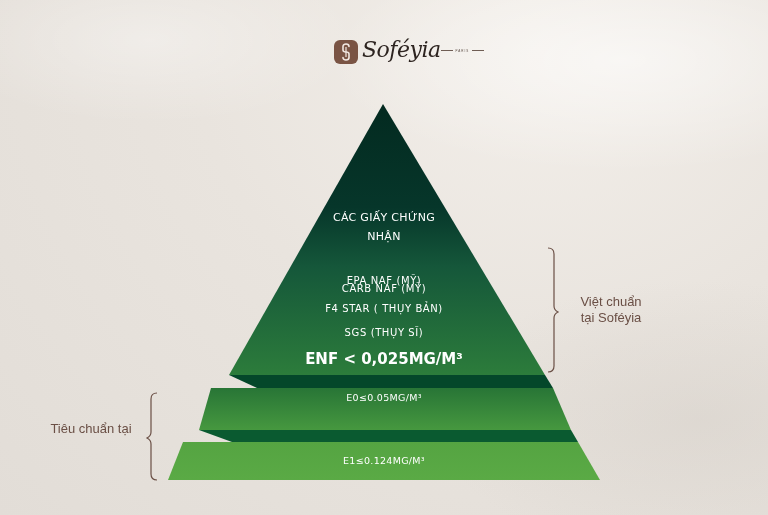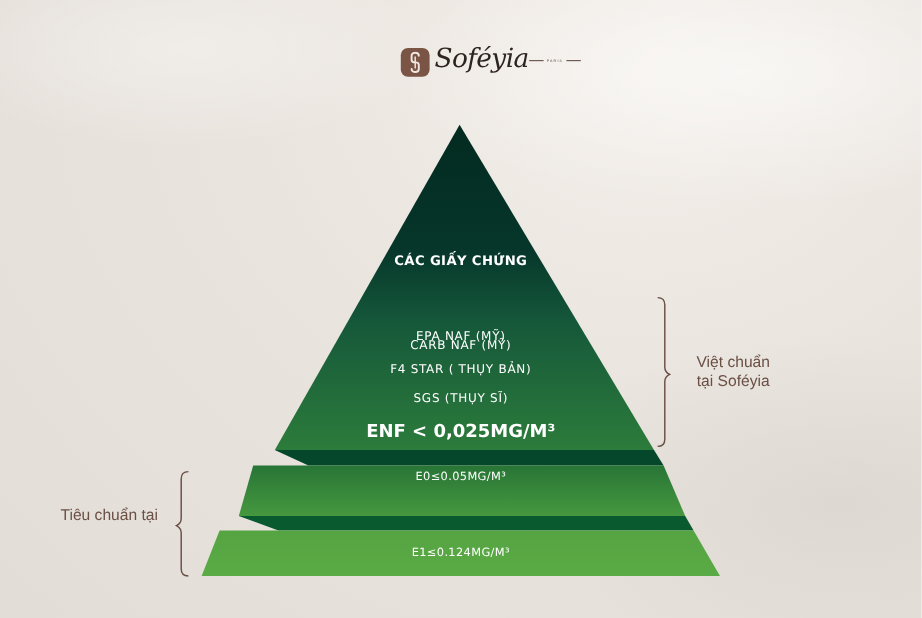--- a/index.html
+++ b/index.html
@@ -24,21 +24,21 @@
   .logo-text {
     font-family: "DejaVu Serif", serif; font-size: 22px; color: #2d2420; line-height: 24px;
     font-style: italic; letter-spacing: -0.5px;
   }
   .logo-sub {
     font-size: 3px; color: #5a4a42; letter-spacing: 1px; margin-top: 1px; display: flex; align-items: center; gap: 3px;
   }
   .logo-sub .line { width: 12px; height: 1px; background: #6f5d54; display: inline-block; }
   svg.pyramid { position: absolute; left: 0; top: 0; }
   .tier-text {
-    position: absolute; color: #ffffff; font-weight: bold; text-align: center;
+    position: absolute; color: #ffffff; font-weight: normal; text-align: center;
     font-family: "DejaVu Sans", sans-serif; letter-spacing: 0.3px;
   }
   .cert-title { font-size: 11px; line-height: 19px; width: 200px; left: 284px; top: 208px; }
   .cert-item { font-size: 10px; font-weight: normal; width: 200px; left: 284px; letter-spacing: 0.6px; }
   .vn-label { font-size: 9.5px; font-weight: normal; width: 200px; left: 284px; }
   .side-label {
     position: absolute; color: #6a4f45; font-size: 13px; line-height: 16px; text-align: center;
     font-family: "Liberation Sans", sans-serif;
   }
 </style>
@@ -92,20 +92,21 @@
 
   <polygon points="183,442 578,442 600,480 168,480" fill="url(#gBot)"></polygon>
 
   <path d="M548,248 Q554,248 554,254 L554,306 Q554,310 558,312 Q554,314 554,318 L554,366 Q554,372 548,372" fill="none" stroke="#6a4f45" stroke-width="1.2"></path>
 
   <path d="M157,393 Q151,393 151,399 L151,432 Q151,436 147,438 Q151,440 151,444 L151,474 Q151,480 157,480" fill="none" stroke="#6a4f45" stroke-width="1.2"></path>
 </svg>
 
 <div class="tier-text cert-title">
   <div>CÁC GIẤY CHỨNG</div>
+  <div>NHẬN</div>
 </div>
 <div class="tier-text cert-item" style="top:275px;">EPA NAF (MỸ)</div>
 <div class="tier-text cert-item" style="top:283px;">CARB NAF (MỸ)</div>
 <div class="tier-text cert-item" style="top:303px;">F4 STAR ( THỤY BẢN)</div>
 <div class="tier-text cert-item" style="top:327px;">SGS (THỤY SĨ)</div>
 <div class="tier-text cert-item" style="top:350px; font-weight:bold; font-size:15px; letter-spacing:0;">ENF &lt; 0,025MG/M³</div>
 
 <div class="tier-text vn-label" style="top:392px;">E0≤0.05MG/M³</div>
 <div class="tier-text vn-label" style="top:455px;">E1≤0.124MG/M³</div>
 

